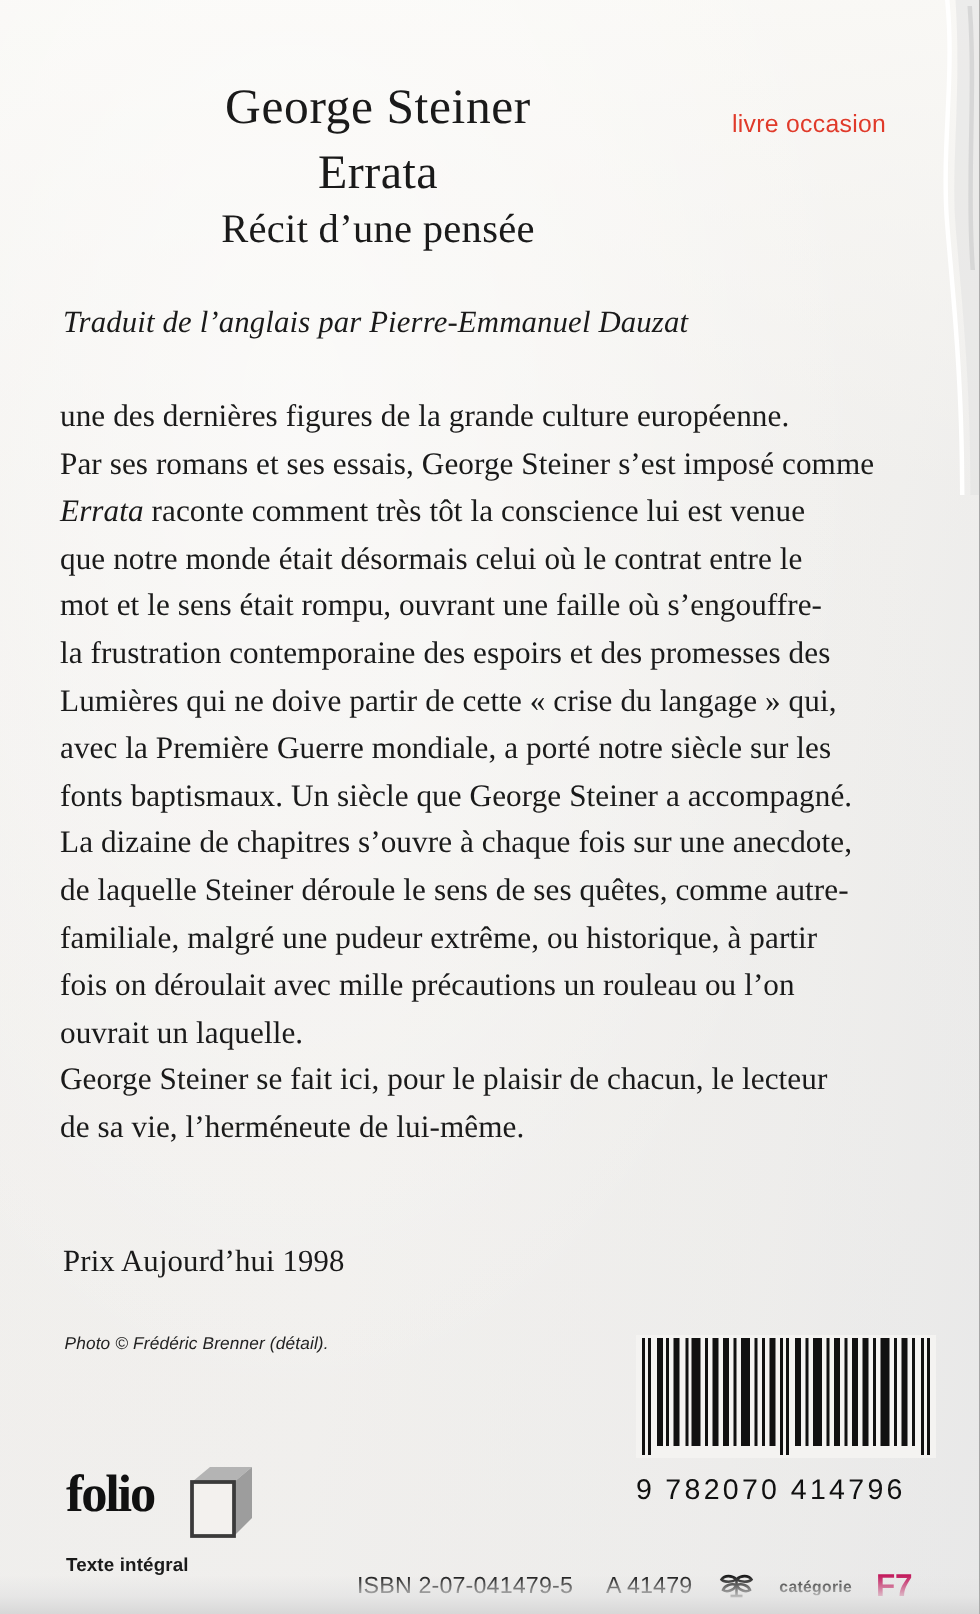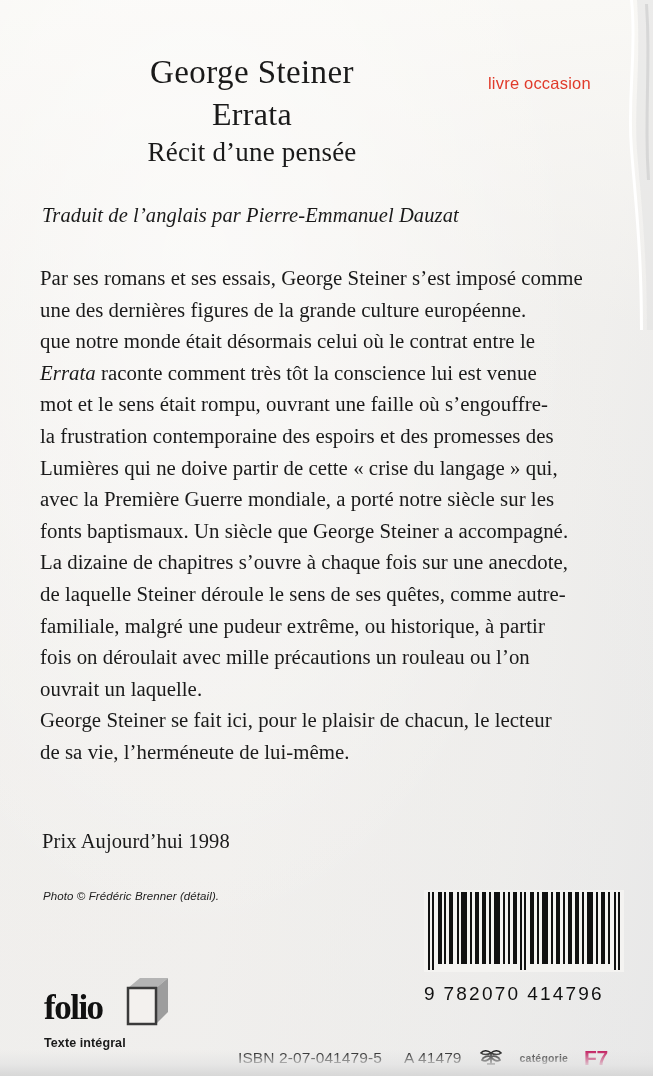--- a/index.html
+++ b/index.html
@@ -145,21 +145,21 @@
     top: 978px;
   }
   #folio-mark {
     position: relative;
     height: 56px;
     width: 150px;
   }
   #folio-word {
     position: absolute;
     left: 0;
-    top: 12px;
+    top: 0;
     font-family: "Liberation Serif", serif;
     font-size: 35px;
     font-weight: 700;
     letter-spacing: -1.5px;
     color: #111;
     line-height: 36px;
   }
   #folio-cube {
     position: absolute;
     left: 72px;
@@ -248,24 +248,24 @@
       <div class="book-title">Errata</div>
       <div class="book-subtitle">Récit d’une pensée</div>
     </div>
 
     <div id="occasion-note">livre occasion</div>
 
     <div id="translator">Traduit de l’anglais par Pierre-Emmanuel Dauzat</div>
 
     <div id="blurb">
       <p>
+        <span class="ln">une des dernières figures de la grande culture européenne.</span>
         <span class="ln">Par ses romans et ses essais, George Steiner s’est imposé comme</span>
-        <span class="ln">une des dernières figures de la grande culture européenne.</span>
+        <span class="ln"><span class="it">Errata</span><span> raconte comment très tôt la conscience lui est venue</span></span>
         <span class="ln">que notre monde était désormais celui où le contrat entre le</span>
-        <span class="ln"><span class="it">Errata</span><span> raconte comment très tôt la conscience lui est venue</span></span>
         <span class="ln">mot et le sens était rompu, ouvrant une faille où s’engouffre-</span>
         <span class="ln">la frustration contemporaine des espoirs et des promesses des</span>
         <span class="ln">Lumières qui ne doive partir de cette « crise du langage » qui,</span>
         <span class="ln">avec la Première Guerre mondiale, a porté notre siècle sur les</span>
         <span class="ln">fonts baptismaux. Un siècle que George Steiner a accompagné.</span>
         <span class="ln">La dizaine de chapitres s’ouvre à chaque fois sur une anecdote,</span>
         <span class="ln">de laquelle Steiner déroule le sens de ses quêtes, comme autre-</span>
         <span class="ln">familiale, malgré une pudeur extrême, ou historique, à partir</span>
         <span class="ln">fois on déroulait avec mille précautions un rouleau ou l’on</span>
         <span class="ln">ouvrait un laquelle.</span>

